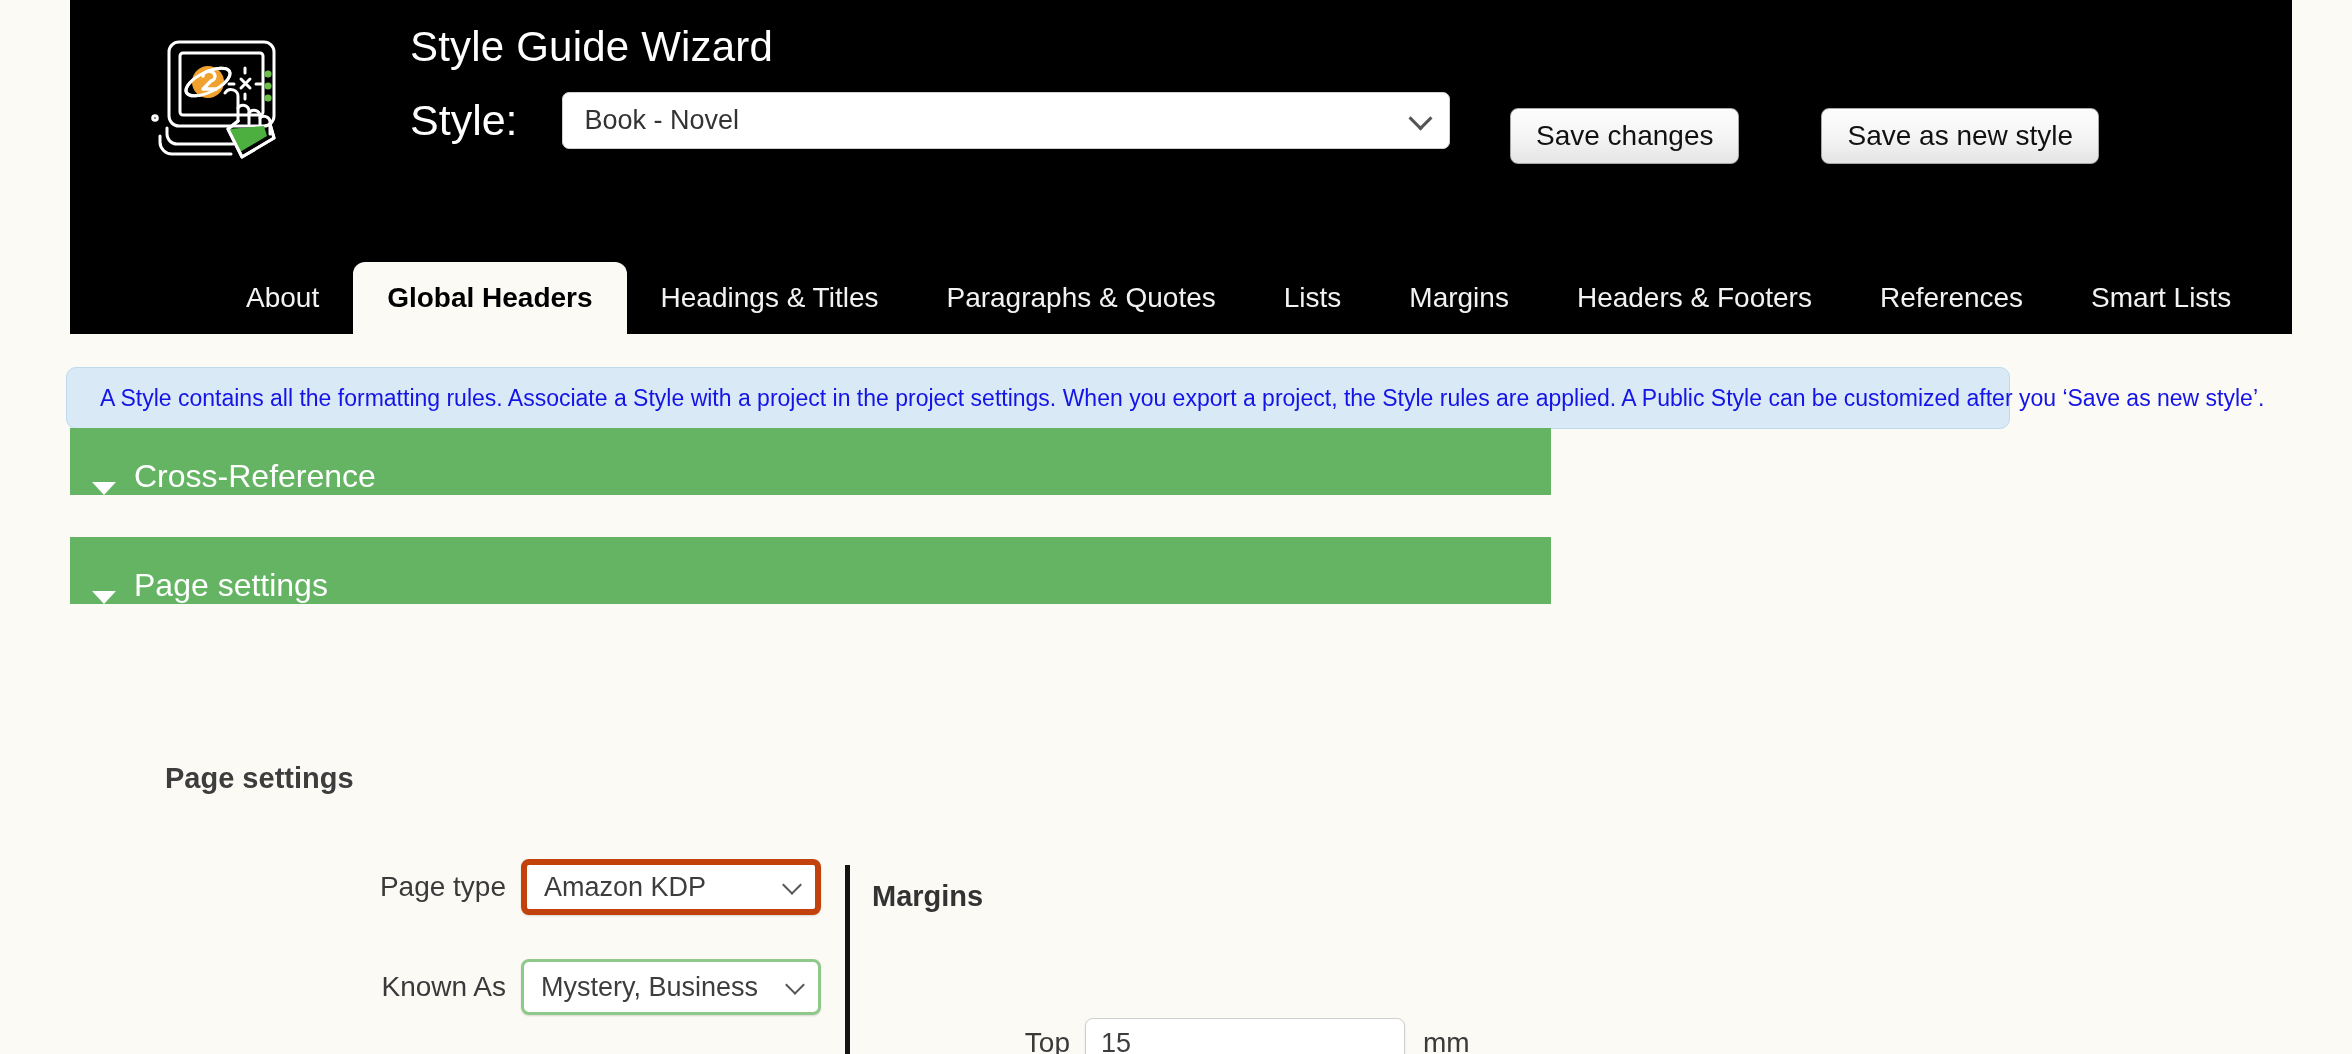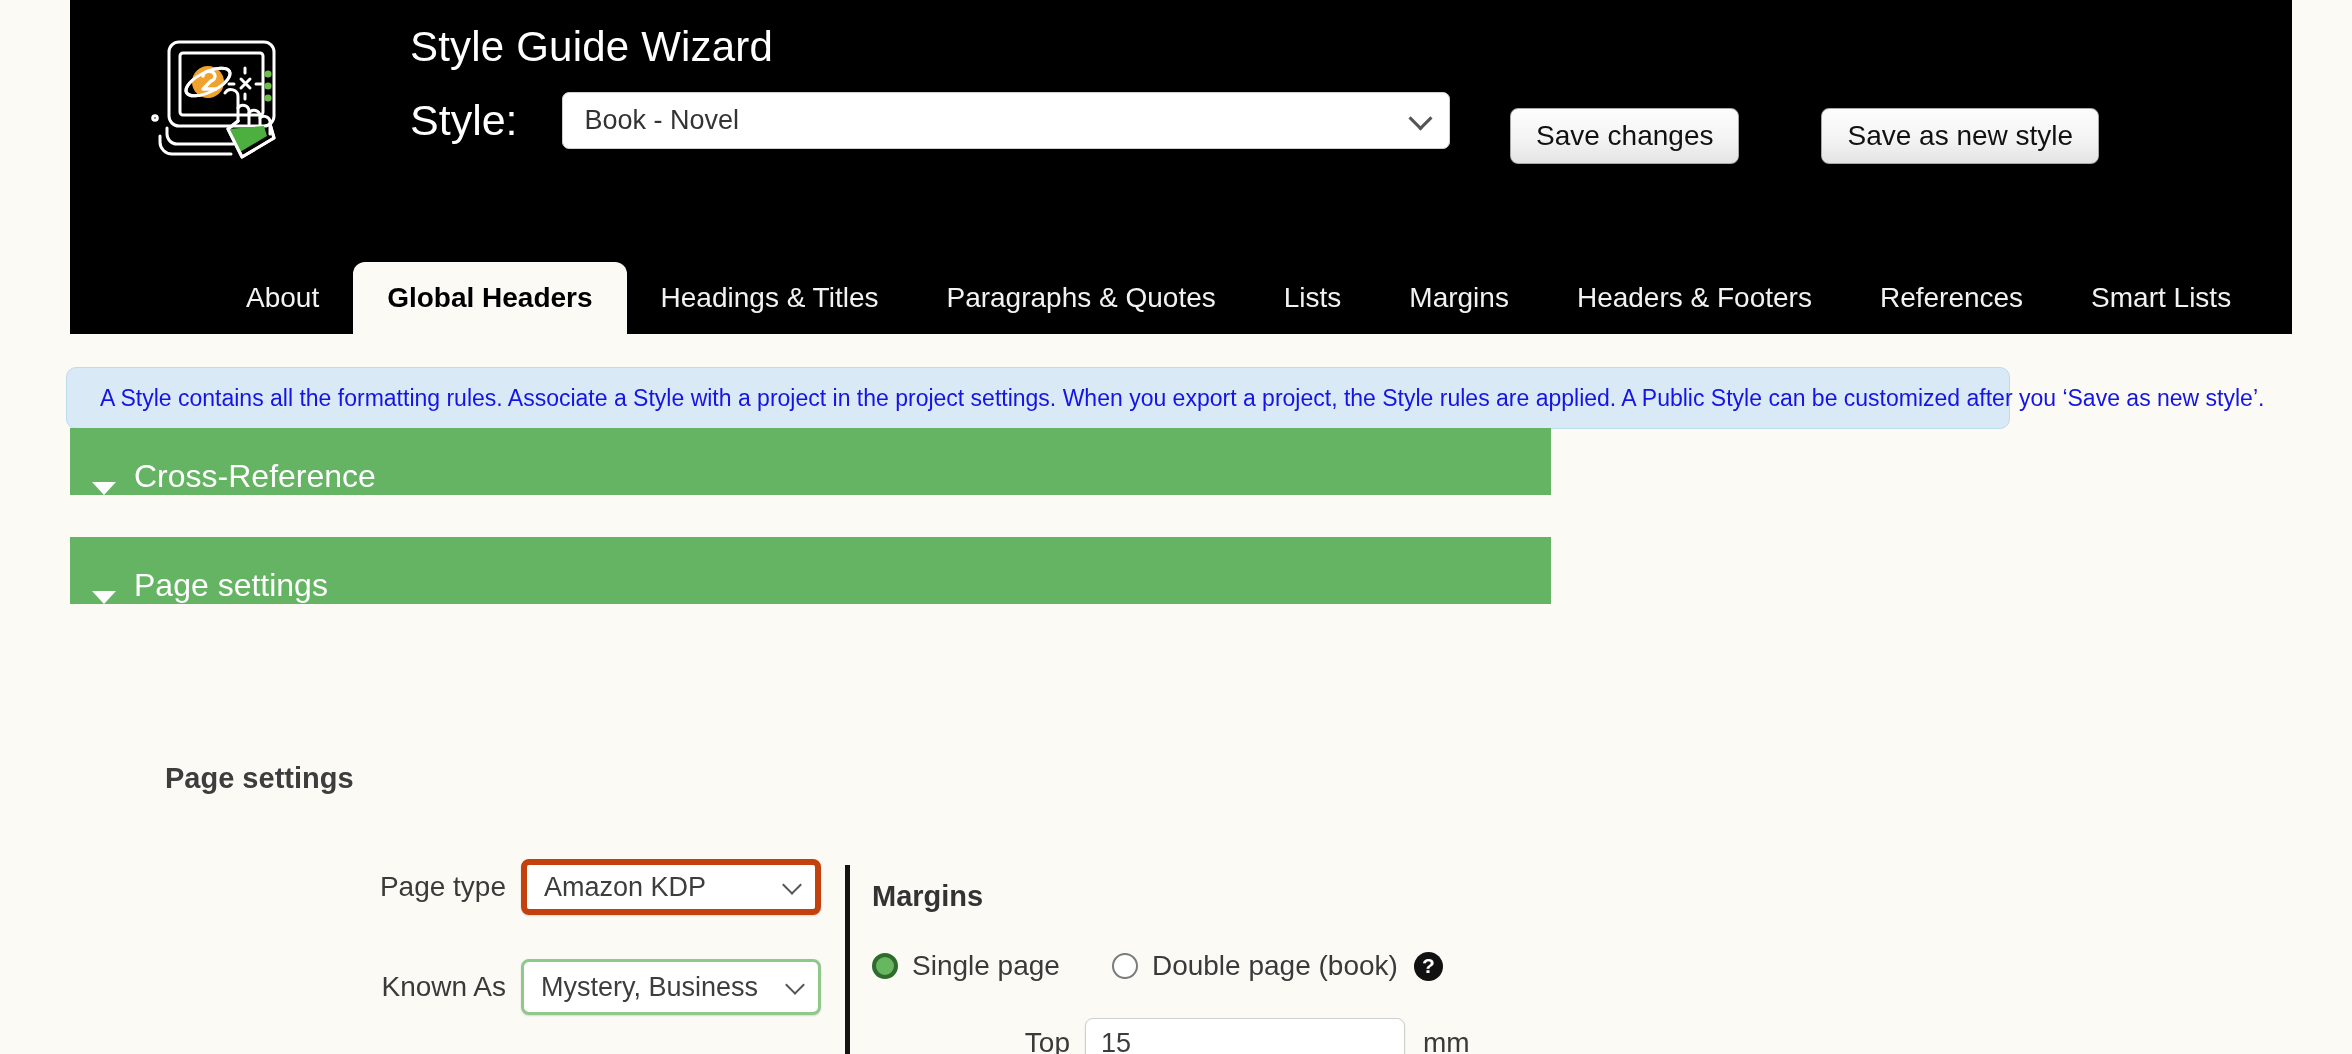--- a/index.html
+++ b/index.html
@@ -512,27 +512,20 @@
         <span class="chev"></span>
       </div>
     </div>
   </div>
 
   <div class="vdivider"></div>
 
   <div class="margins">
     <div class="margins-title">Margins</div>
 
-    <div class="radio-row">
-      <span class="radio checked"></span>
-      <span class="radio-label">Single page</span>
-      <span class="radio"></span>
-      <span class="radio-label last">Double page (book)</span>
-      <span class="help-icon">?</span>
-    </div>
 
     <div class="margin-field-row">
       <span class="mf-label">Top</span>
       <input class="mf-input" type="text" value="15" style="">
       <span class="mf-unit">mm</span>
     </div>
   </div>
 
 </div>
 

